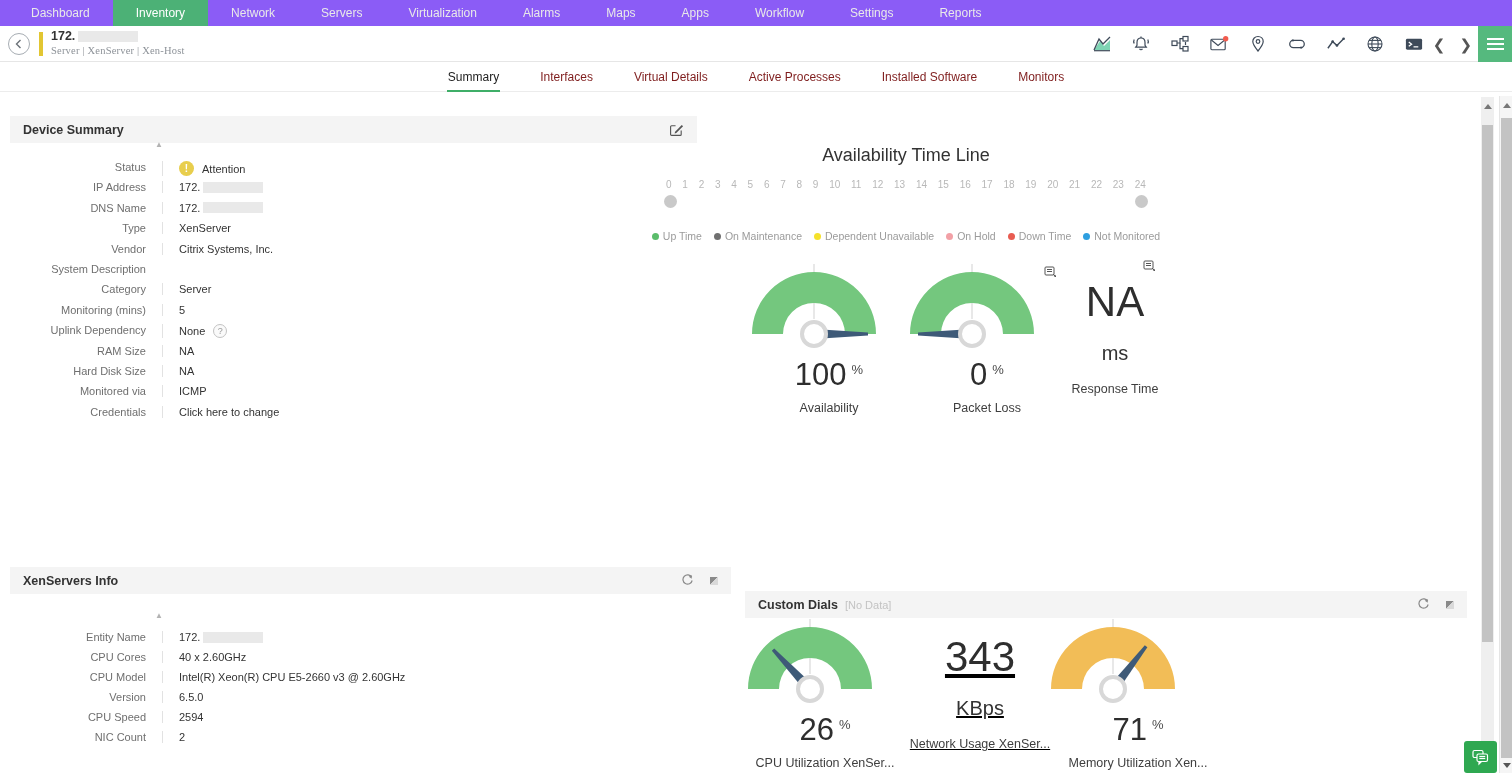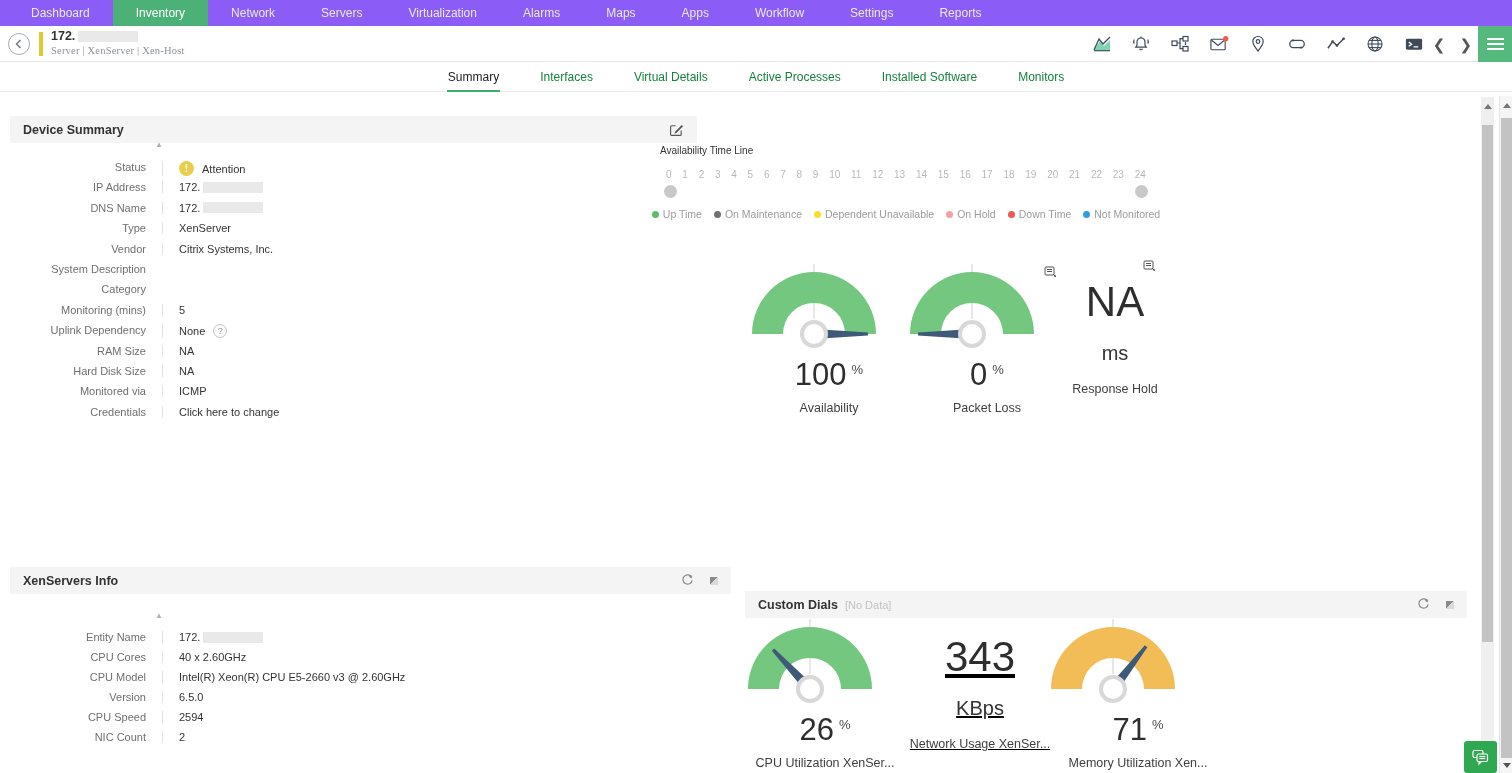--- a/index.html
+++ b/index.html
@@ -20,21 +20,21 @@
   .device-subtitle { position:absolute; left:51px; top:19px; font-size:10.5px; color:#8d9298; letter-spacing:.2px;font-family:Liberation Serif, serif; }
   .header-toolbar { position:absolute; right:88px; top:0; height:36px; display:flex; align-items:center; gap:19px; }
   .tb-icon { width:20px; height:20px; display:flex; align-items:center; justify-content:center; cursor:pointer; }
   .hdr-chevrons { position:absolute; right:40px; top:0; height:36px; display:flex; align-items:center; gap:14px; }
   .chev { font-size:15px; color:#555; cursor:pointer; line-height:1; }
   .menu-btn { position:absolute; right:0; top:0; width:34px; height:36px; background:#55b97e; border:none; display:flex; flex-direction:column; align-items:center; justify-content:center; gap:3px; cursor:pointer; }
   .menu-btn i { display:block; width:17px; height:2px; background:#fff; }
 
   
   .tabs { position:absolute; top:62px; left:0; right:0; height:30px; border-bottom:1px solid #ececec; display:flex; justify-content:center; align-items:stretch; gap:39px; }
-  .tab { font-size:12px; color:#15803d; display:flex; align-items:center; position:relative; cursor:pointer; padding:0 1px; }
+  .tab { font-size:12px; color:#7f1d1d; display:flex; align-items:center; position:relative; cursor:pointer; padding:0 1px; }
   .tab.active { color:#222; }
   .tab.active::after { content:""; position:absolute; bottom:-1px; left:0; right:0; height:2px; background:#3fae68; }
 
   
   .panel-header { position:absolute; height:27px; background:#f4f4f4; display:flex; align-items:center; padding:0 13px; font-size:12.5px; font-weight:700; color:#333; }
   .panel-header .hdr-right { margin-left:auto; display:flex; align-items:center; gap:16px; }
   .no-data { margin-left:7px; font-weight:400; font-size:11px; color:#c3c3c3; }
   .ph-icon { cursor:pointer; display:flex; align-items:center; }
   .pin-sq { width:8px; height:8px; background:linear-gradient(135deg,#8a8a8a 48%,#d9d9d9 48%); }
 
@@ -45,26 +45,26 @@
   .xen .frow { height:20px; }
   .flabel { width:146px; text-align:right; color:#6f6f6f; display:flex; align-items:center; justify-content:flex-end; }
   .fvalue { margin-left:16px; border-left:1px solid #e2e2e2; padding-left:16px; color:#333; display:flex; align-items:center; flex:1; }
   .status-dot { width:15px; height:15px; border-radius:50%; background:#e8ce4d; color:#fff; font-size:10px; font-weight:bold; display:inline-flex; align-items:center; justify-content:center; margin-right:8px; }
   .help-badge { width:14px; height:14px; border-radius:50%; border:1px solid #c3c3c3; color:#9a9a9a; font-size:9px; display:inline-flex; align-items:center; justify-content:center; margin-left:8px; background:#fafafa; cursor:pointer; }
   .field-link { color:#333; cursor:pointer; }
   .scroll-caret { position:absolute; font-size:8px; color:#b3b3b3; }
 
   
   .timeline { position:absolute; left:660px; top:140px; width:492px; }
-  .tl-title { text-align:left; font-size:10px; color:#333; margin-top:5px; }
+  .tl-title { text-align:center; font-size:18px; color:#333; margin-top:5px; }
   .tl-hours { margin-top:13px; display:flex; justify-content:space-between; padding:0 6px; font-size:10px; color:#b8b8b8; }
   .tl-dots { position:relative; height:14px; margin-top:5px; }
   .tl-dot { position:absolute; width:13px; height:13px; border-radius:50%; background:#c9c9c9; top:0; }
   .tl-dot.left { left:4px; } .tl-dot.right { right:4px; }
-  .tl-legend { margin-top:9px; display:flex; justify-content:center; align-items:center; gap:12px; }
+  .tl-legend { margin-top:21px; display:flex; justify-content:center; align-items:center; gap:12px; }
   .lg-item { display:flex; align-items:center; gap:4px; font-size:10.5px; color:#9b9b9b; white-space:nowrap; }
   .lg-dot { width:7px; height:7px; border-radius:50%; }
 
   
   .gauge-cell { position:absolute; text-align:center; }
   .gauge-value { margin-top:7px; color:#2e2e2e; }
   .gv-num { font-size:31px; }
   .gv-unit { font-size:13px; color:#4a4a4a; margin-left:5px; position:relative; top:-11px; }
   .gauge-label { margin-top:8px; font-size:12.5px; color:#3e3e3e; white-space:nowrap; }
   .gauge-big-text { font-size:42px; color:#2e2e2e; margin-top:16px; }
@@ -255,20 +255,23 @@
         <div class="fvalue">
           <span>Citrix Systems, Inc.</span>
         </div>
       </div>
       <div class="frow">
         <div class="flabel">System Description</div>
         <div class="fvalue"></div>
       </div>
       <div class="frow">
         <div class="flabel">Category</div>
+        <div class="fvalue">
+          <span>Server</span>
+        </div>
       </div>
       <div class="frow">
         <div class="flabel">Monitoring (mins)</div>
         <div class="fvalue">
           <span>5</span>
         </div>
       </div>
       <div class="frow">
         <div class="flabel">Uplink Dependency</div>
         <div class="fvalue">
@@ -383,21 +386,21 @@
           <polygon points="0,-5 54,-1.6 54,1.6 0,5" fill="#3e5a78"></polygon>
         </g>
         <circle cx="65" cy="72" r="12" fill="#fff" stroke="#d8d8d8" stroke-width="4"></circle>
       </svg>
       <div class="gauge-value"><span class="gv-num">0</span><span class="gv-unit">%</span></div>
       <div class="gauge-label">Packet Loss</div>
     </div>
   <div class="gauge-cell textdial" id="pgauge-2" style="left:1040px;top:262px;width:150px;">
       <div class="gauge-big-text">NA</div>
       <div class="gauge-big-unit">ms</div>
-      <div class="gauge-label">Response Hold</div>
+      <div class="gauge-label">Response Time</div>
     </div>
   <span class="export-icon" style="left:1044px;top:265px;">
     <svg width="14" height="14" viewBox="0 0 14 14" fill="none" stroke="#555" stroke-width="1">
         <rect x="1" y="2" width="9" height="8" rx="1"></rect>
         <line x1="3" y1="4.5" x2="8" y2="4.5"></line>
         <line x1="3" y1="6.5" x2="8" y2="6.5"></line>
         <polyline points="9,9 12,12"></polyline>
         <polygon points="12,12 9.8,11.6 11.6,9.8" fill="#555" stroke="none"></polygon>
       </svg>
   </span>

